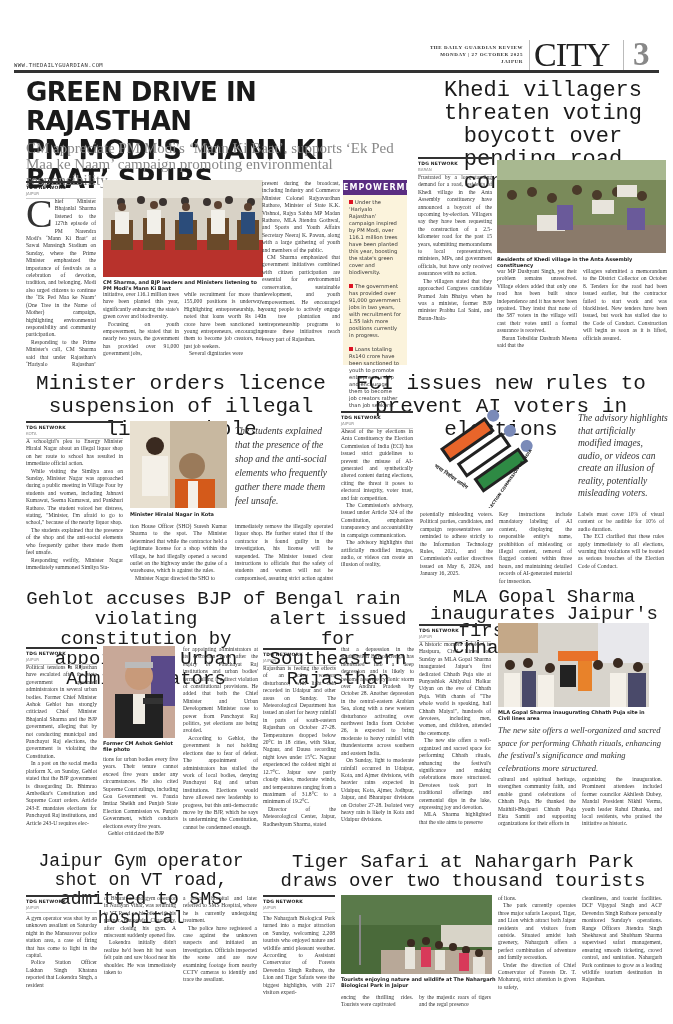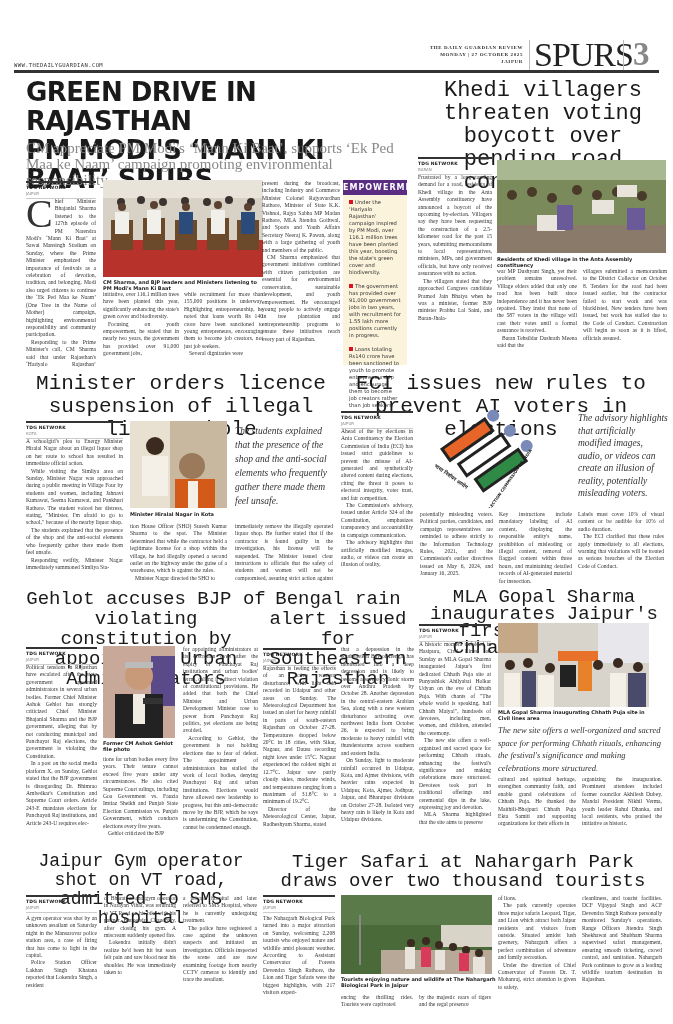--- a/index.html
+++ b/index.html
@@ -36,21 +36,21 @@
 </head>
 <body>
 
 <div class="abs masthead-url">WWW.THEDAILYGUARDIAN.COM</div>
 <div class="abs masthead-info">
   <div>THE DAILY GUARDIAN REVIEW</div>
   <div>MONDAY | 27 OCTOBER 2025</div>
   <div>JAIPUR</div>
 </div>
 <div class="abs masthead-sep1"></div>
-<div class="abs masthead-section">SPURS</div>
+<div class="abs masthead-section">CITY</div>
 <div class="abs masthead-sep2"></div>
 <div class="abs masthead-page">3</div>
 <div class="abs masthead-rule"></div>
 
 <div class="abs hl-sans" style="left:26px;top:78px;width:370px;font-size:26px;line-height:29px;">
   <div>GREEN DRIVE IN RAJASTHAN</div>
   <div>PM MODI'S ‘MANN KI BAAT’ SPURS</div>
 </div>
 <div class="abs deck" style="left:26px;top:140px;width:380px;">CM appreciate PM Modi's ‘Mann Ki Baat’, supports ‘Ek Ped Maa ke Naam’ campaign promoting environmental responsibility.</div>
 

